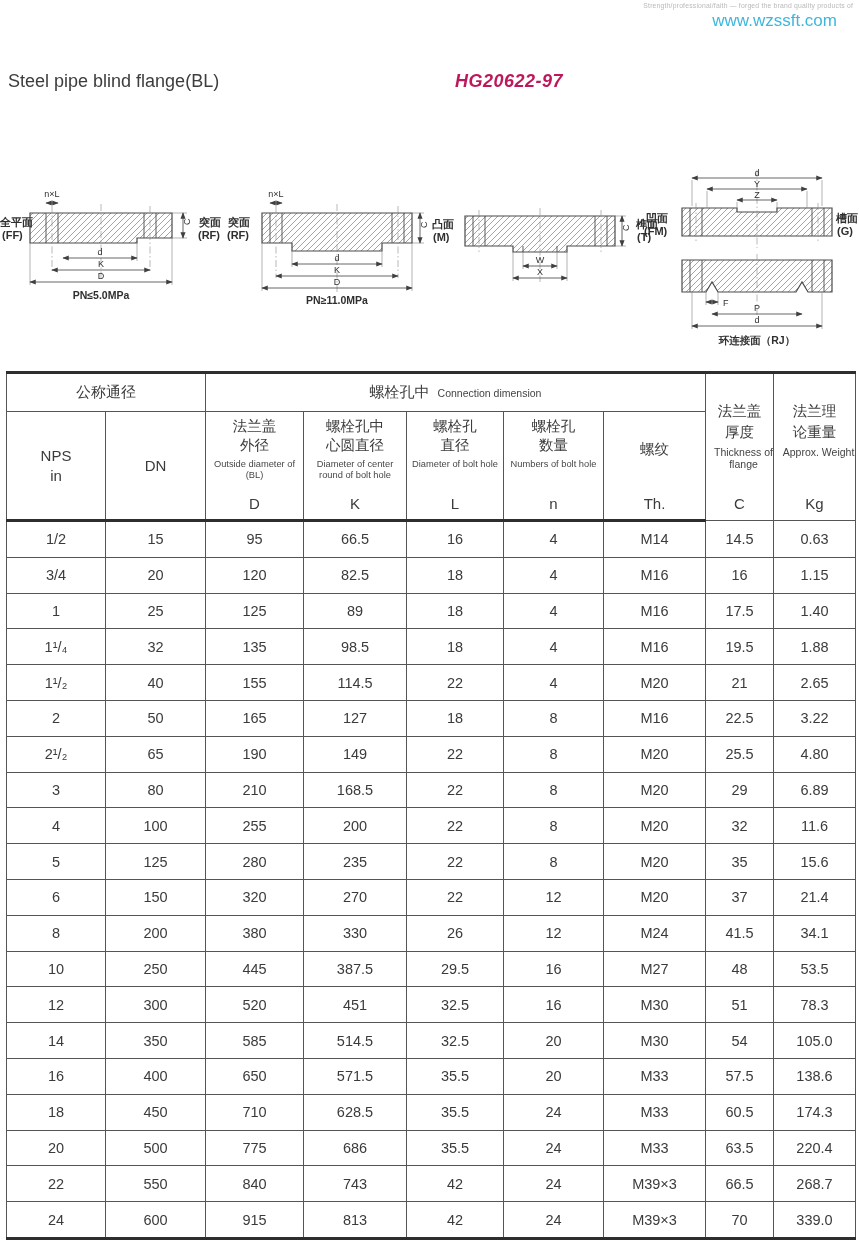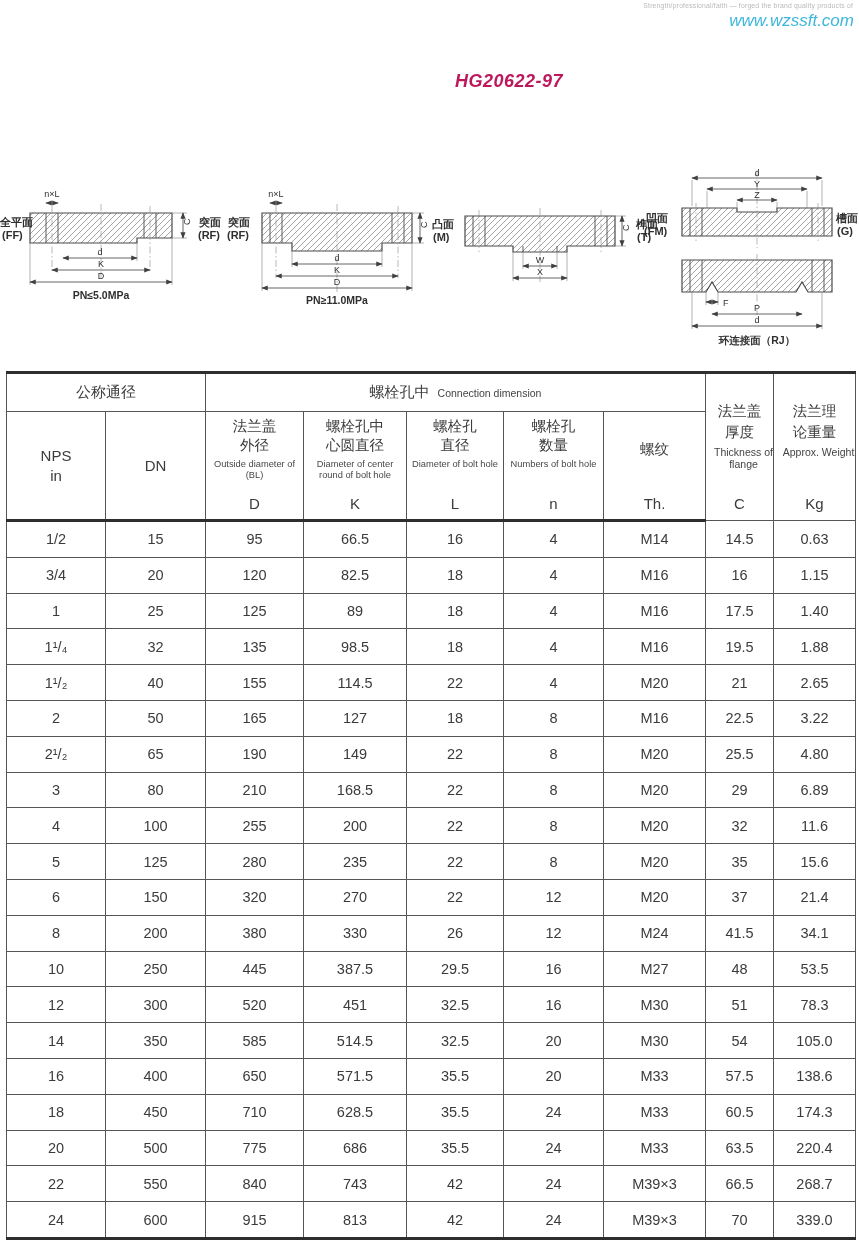--- a/index.html
+++ b/index.html
@@ -1,19 +1,19 @@
 <!DOCTYPE html>
 <html><head>
 <meta charset="utf-8">
 <style>
   html,body{margin:0;padding:0;background:#fff;}
   .page{position:relative;width:859px;height:1251px;background:#fff;overflow:hidden;
         font-family:"Liberation Sans",sans-serif;color:#3b3b3b;}
   .tagline{position:absolute;top:2px;right:6px;font-size:6.8px;color:#b9b9b9;letter-spacing:.2px;}
-  .website{position:absolute;top:11px;right:5px;font-size:17px;font-style:italic;color:#3eb7dc;}
+  .website{position:absolute;top:11px;right:22px;font-size:17px;color:#3eb7dc;}
   .title{position:absolute;top:28px;left:8px;font-size:27px;color:#3d3d3d;letter-spacing:.3px;white-space:nowrap;}
   .subtitle{position:absolute;top:71px;left:8px;font-size:18px;color:#3d3d3d;}
   .standard{position:absolute;top:71px;left:455px;font-size:18px;font-weight:bold;font-style:italic;color:#be185d;letter-spacing:.5px;}
   .drawings{position:absolute;top:168px;left:0;width:859px;height:190px;}
   .drawings .bar{fill:url(#hatch);stroke:#4a4a4a;stroke-width:1.2;}
   .drawings .dim{stroke:#3f3f3f;stroke-width:.8;}
   .drawings .ext{stroke:#808080;stroke-width:.6;}
   .drawings .bolt{stroke:#4a4a4a;stroke-width:.9;}
   .drawings .cline{stroke:#8a8a8a;stroke-width:.6;stroke-dasharray:7 2.5 1.5 2.5;}
   .drawings text{font-family:"Liberation Sans",sans-serif;fill:#2f2f2f;}
@@ -45,20 +45,21 @@
   table.spec tbody td{height:34.8px;font-size:14.5px;}
   .pagenum{position:absolute;top:1252px;right:10px;font-size:21px;color:#4c1d95;}
 </style>
 </head>
 <body>
 
 <div class="page">
 
   <div class="tagline">Strength/professional/faith — forged the brand quality products of</div>
   <div class="website">www.wzssft.com</div>
+  <div class="subtitle">Steel pipe blind flange(BL)</div>
   <div class="standard">HG20622-97</div>
 
   <svg class="drawings" viewBox="0 0 859 190">
     <defs>
       <pattern id="hatch" width="6" height="6" patternUnits="userSpaceOnUse">
         <path d="M0,6 L6,0" stroke="#9a9a9a" stroke-width="0.9"></path>
       </pattern>
       <marker id="arr" viewBox="0 0 10 10" refX="9" refY="5" markerWidth="8" markerHeight="8" orient="auto-start-reverse">
         <path d="M0,1 L10,5 L0,9 z" fill="#3f3f3f"></path>
       </marker>

